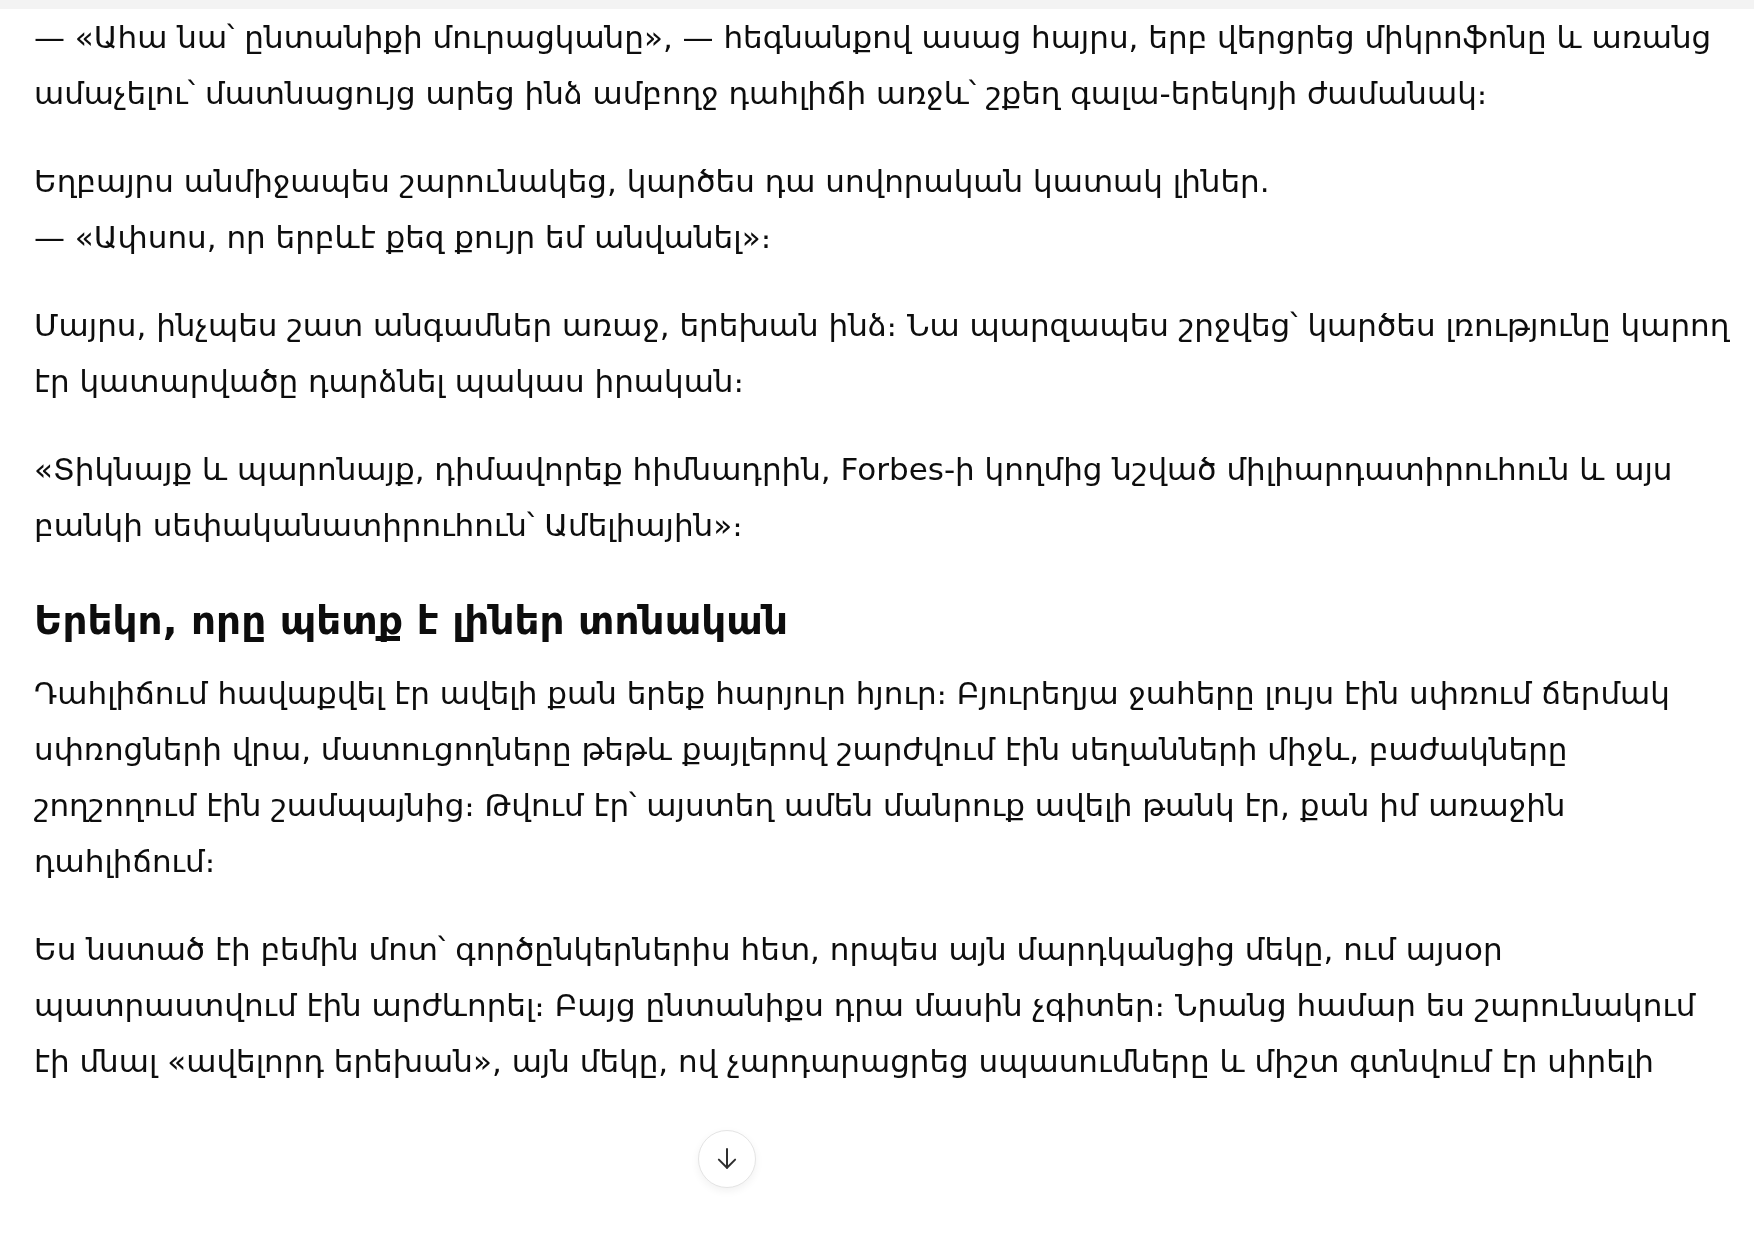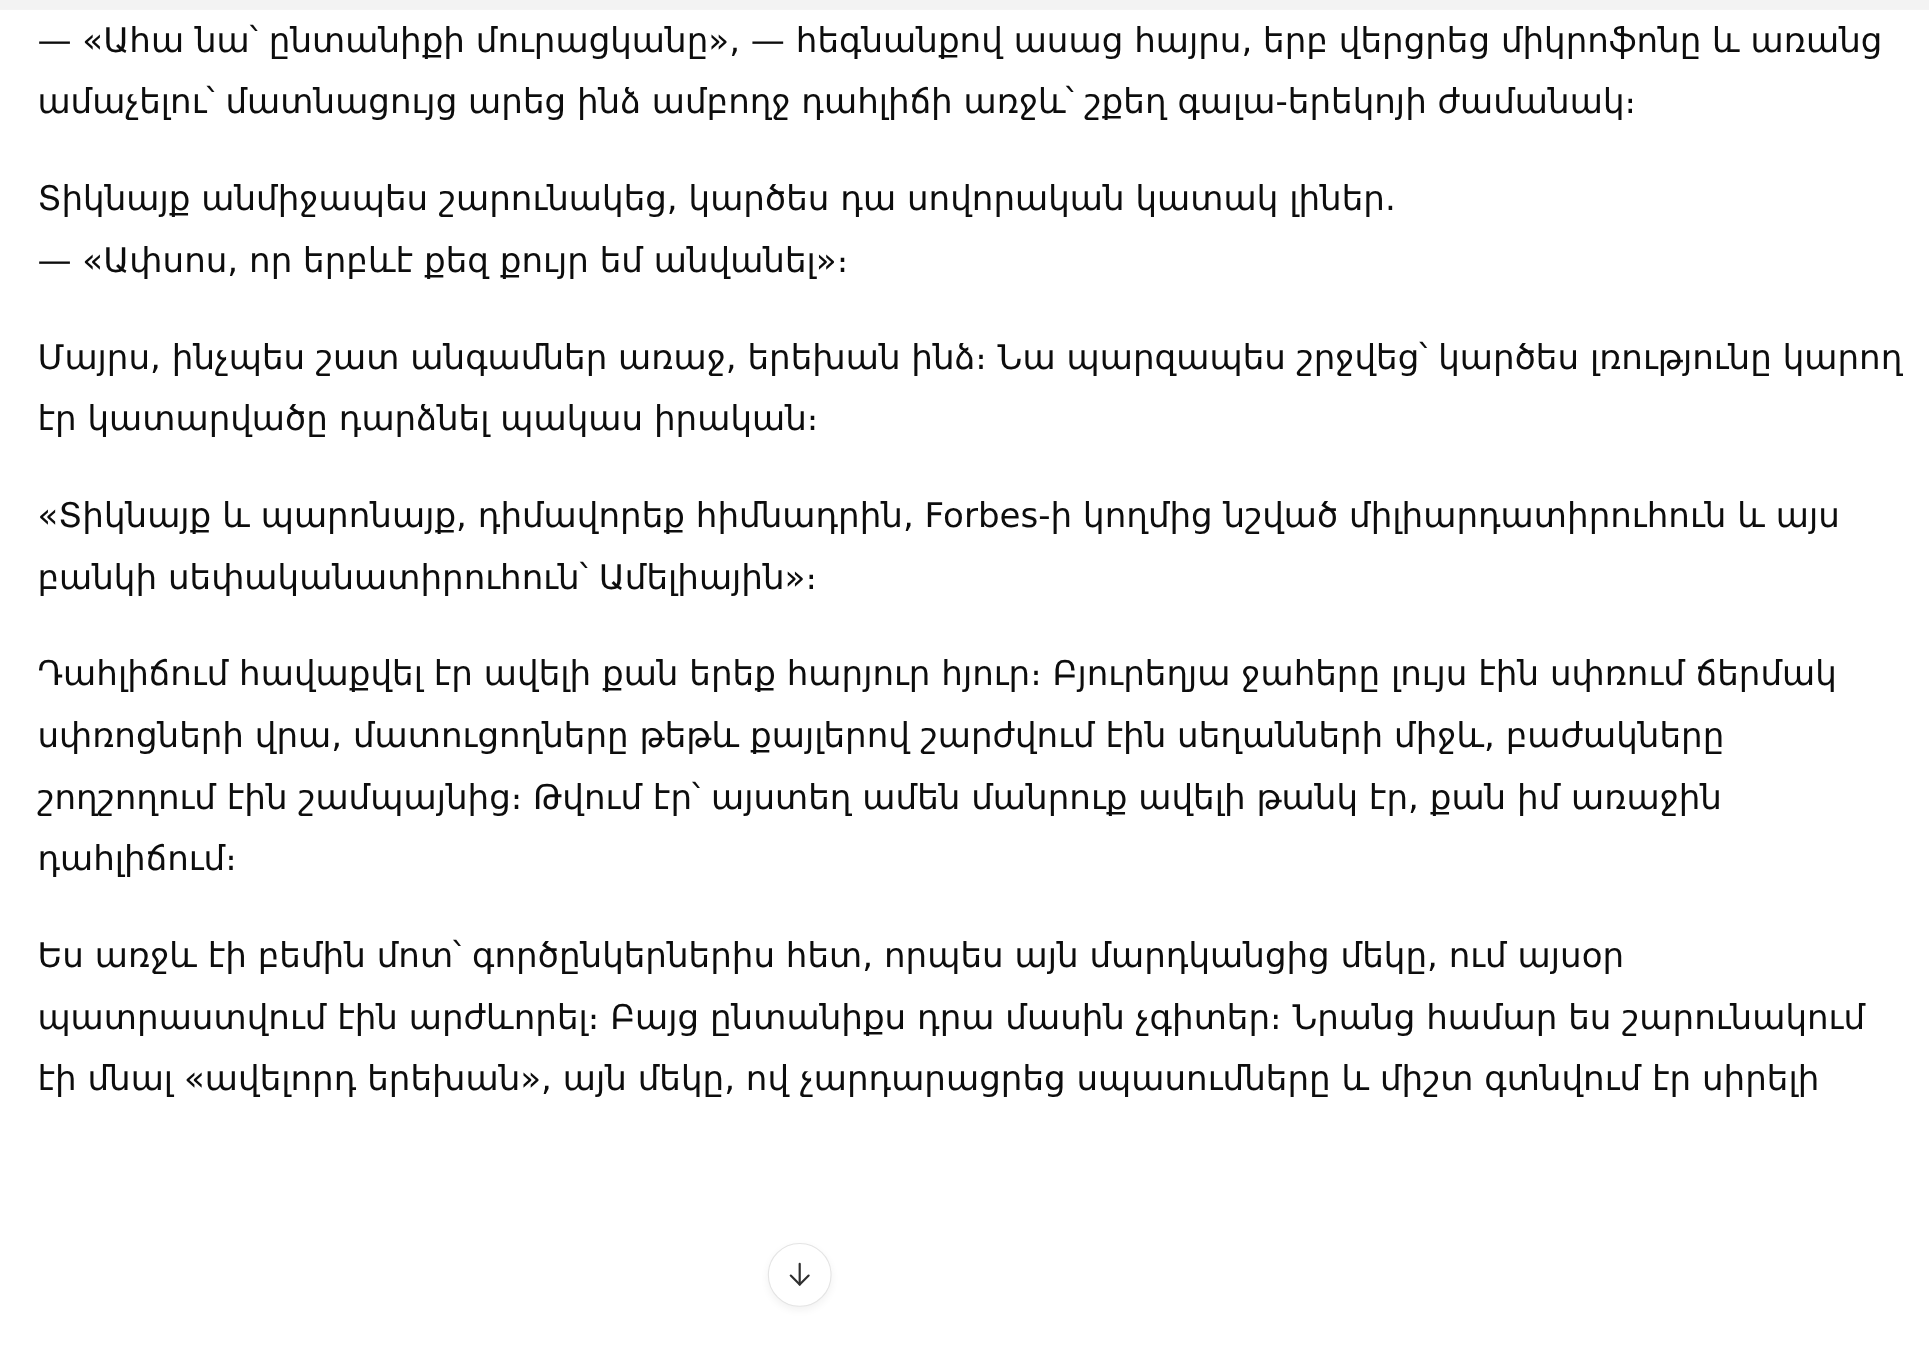--- a/index.html
+++ b/index.html
@@ -64,31 +64,32 @@
   }
 </style>
 </head>
 <body>
 
 <div class="top-strip"></div>
 
 <main class="article">
   <p>— «Ահա նա՝ ընտանիքի մուրացկանը», — հեգնանքով ասաց հայրս, երբ վերցրեց միկրոֆոնը և առանց
 ամաչելու՝ մատնացույց արեց ինձ ամբողջ դահլիճի առջև՝ շքեղ գալա-երեկոյի ժամանակ։</p>
-  <p>Տիկնայք անմիջապես շարունակեց, կարծես դա սովորական կատակ լիներ.
+  <p>Եղբայրս անմիջապես շարունակեց, կարծես դա սովորական կատակ լիներ.
 — «Ափսոս, որ երբևէ քեզ քույր եմ անվանել»։</p>
   <p>Մայրս, ինչպես շատ անգամներ առաջ, երեխան ինձ։ Նա պարզապես շրջվեց՝ կարծես լռությունը կարող
 էր կատարվածը դարձնել պակաս իրական։</p>
   <p>«Տիկնայք և պարոնայք, դիմավորեք հիմնադրին, Forbes-ի կողմից նշված միլիարդատիրուհուն և այս
 բանկի սեփականատիրուհուն՝ Ամելիային»։</p>
+  <h2>Երեկո, որը պետք է լիներ տոնական</h2>
   <p>Դահլիճում հավաքվել էր ավելի քան երեք հարյուր հյուր։ Բյուրեղյա ջահերը լույս էին սփռում ճերմակ
 սփռոցների վրա, մատուցողները թեթև քայլերով շարժվում էին սեղանների միջև, բաժակները
 շողշողում էին շամպայնից։ Թվում էր՝ այստեղ ամեն մանրուք ավելի թանկ էր, քան իմ առաջին
 դահլիճում։</p>
-  <p>Ես առջև էի բեմին մոտ՝ գործընկերներիս հետ, որպես այն մարդկանցից մեկը, ում այսօր
+  <p>Ես նստած էի բեմին մոտ՝ գործընկերներիս հետ, որպես այն մարդկանցից մեկը, ում այսօր
 պատրաստվում էին արժևորել։ Բայց ընտանիքս դրա մասին չգիտեր։ Նրանց համար ես շարունակում
 էի մնալ «ավելորդ երեխան», այն մեկը, ով չարդարացրեց սպասումները և միշտ գտնվում էր սիրելի</p>
 </main>
 
 <button class="scroll-down" aria-label="Scroll to bottom">
   <span>
     <svg width="30" height="30" viewBox="0 0 24 24" fill="none" stroke="#2f2f2f" stroke-width="1.6" stroke-linecap="round" stroke-linejoin="round">
       <line x1="12" y1="4" x2="12" y2="19"></line>
       <polyline points="5.5,12.5 12,19 18.5,12.5"></polyline>
     </svg>

